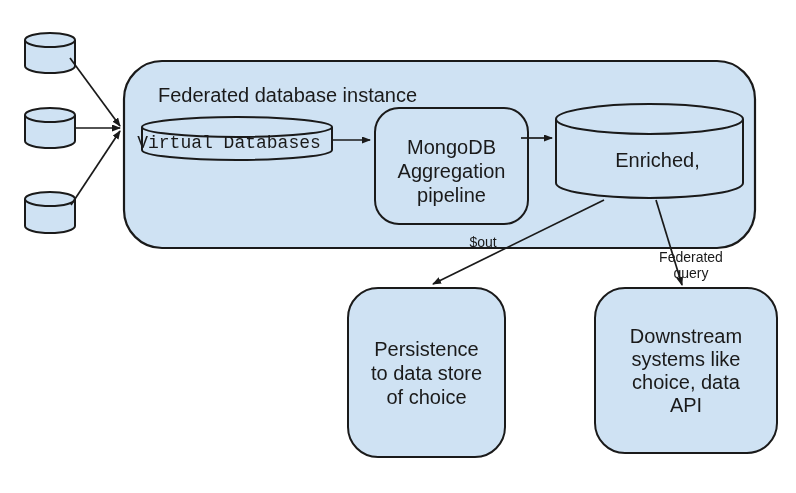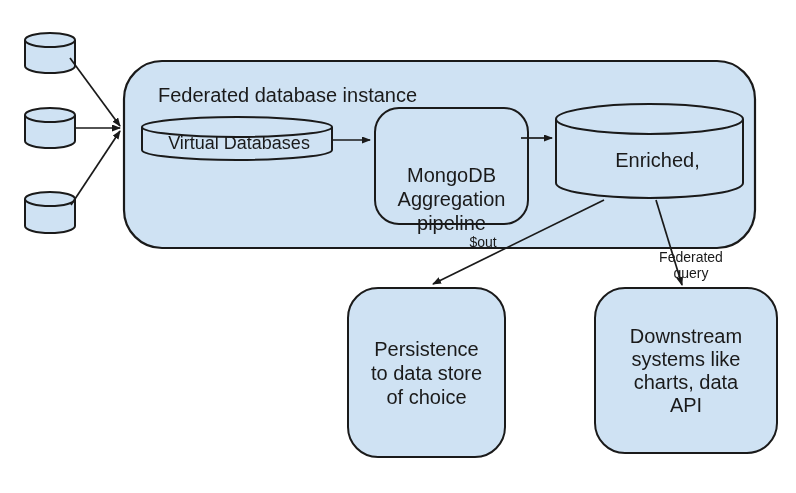--- a/index.html
+++ b/index.html
@@ -79,23 +79,23 @@
     <line class="edge" x1="76" y1="128" x2="120" y2="128" marker-end="url(#ah)"></line>
     <line class="edge" x1="71" y1="205" x2="120" y2="131" marker-end="url(#ah)"></line>
     <line class="edge" x1="333" y1="140" x2="370" y2="140" marker-end="url(#ah)"></line>
     <line class="edge" x1="521" y1="138" x2="552" y2="138" marker-end="url(#ah)"></line>
     <line class="edge" x1="604" y1="200" x2="433" y2="284" marker-end="url(#ah)"></line>
     <line class="edge" x1="656" y1="200" x2="682" y2="285" marker-end="url(#ah)"></line>
   </svg>
 
   <div class="label title" style="left:145px;top:84px;margin-left:13px;">Federated database instance</div>
 
-  <div class="label center fs18" style="left:142px;top:132px;width:194px;">Virtual Databases</div>
+  <div class="label center fs18" style="left:132px;top:132px;width:194px;font-family:Liberation Mono, monospace;">Virtual Databases</div>
 
-  <div class="label center fs20" style="left:375px;top:135px;width:153px;margin-top:28px;">
+  <div class="label center fs20" style="left:375px;top:135px;width:153px;">
     <span class="ln">MongoDB</span>
     <span class="ln">Aggregation</span>
     <span class="ln">pipeline</span>
   </div>
 
   <div class="label center fs20" style="left:556px;top:148px;width:187px;padding-left:8px;">Enriched,</div>
 
   <div class="label center fs14" style="left:448px;top:234px;width:70px;">$out</div>
 
   <div class="label center fs14" style="left:648px;top:249px;width:86px;">
@@ -105,17 +105,17 @@
 
   <div class="label center fs20" style="left:348px;top:337px;width:157px;text-align:center;">
     <span class="ln">Persistence</span>
     <span class="ln">to data store</span>
     <span class="ln">of choice</span>
   </div>
 
   <div class="label center fs20" style="left:595px;top:325px;width:182px;line-height:23px;">
     <span class="ln">Downstream</span>
     <span class="ln">systems like</span>
-    <span class="ln">charts, data</span>
+    <span class="ln">choice, data</span>
     <span class="ln">API</span>
   </div>
 
 </div>
 
 </body></html>

